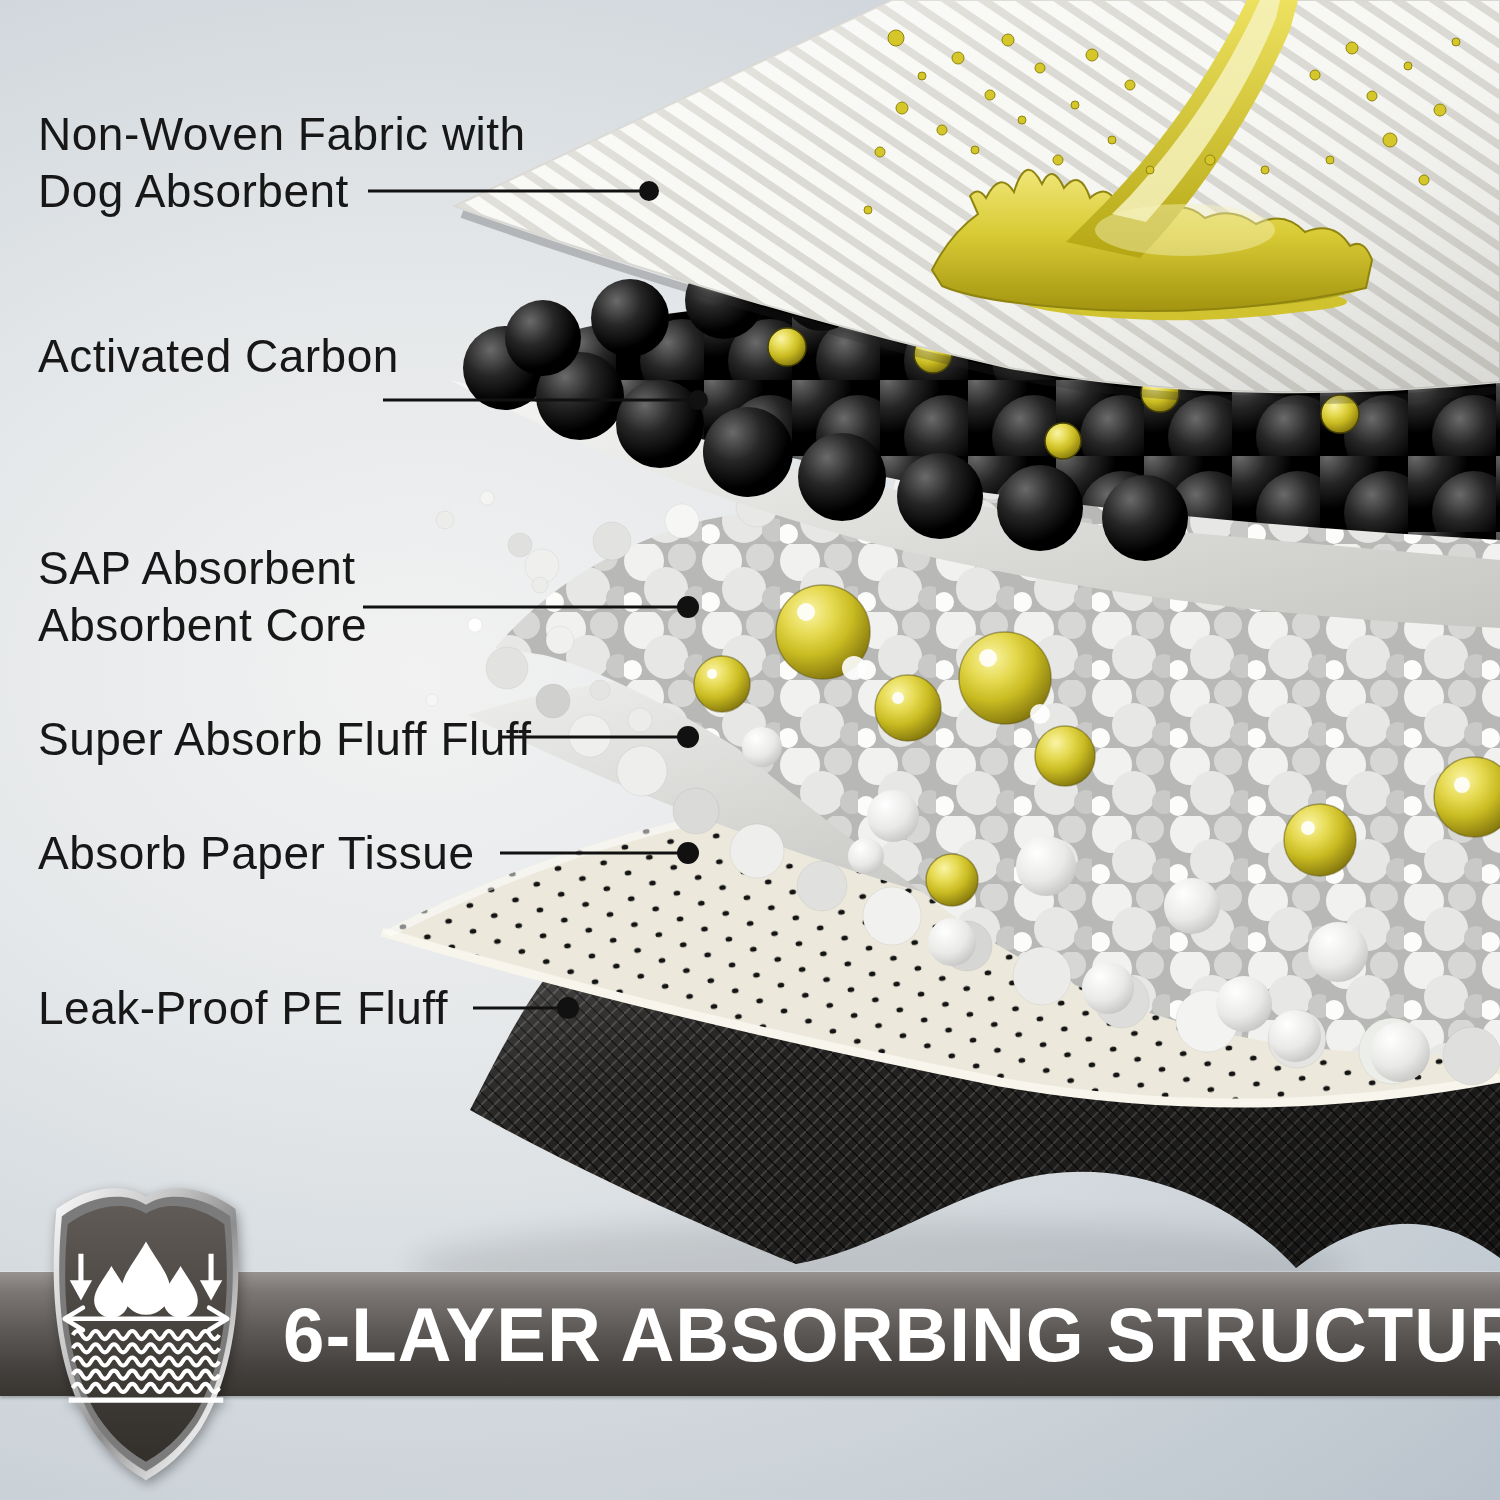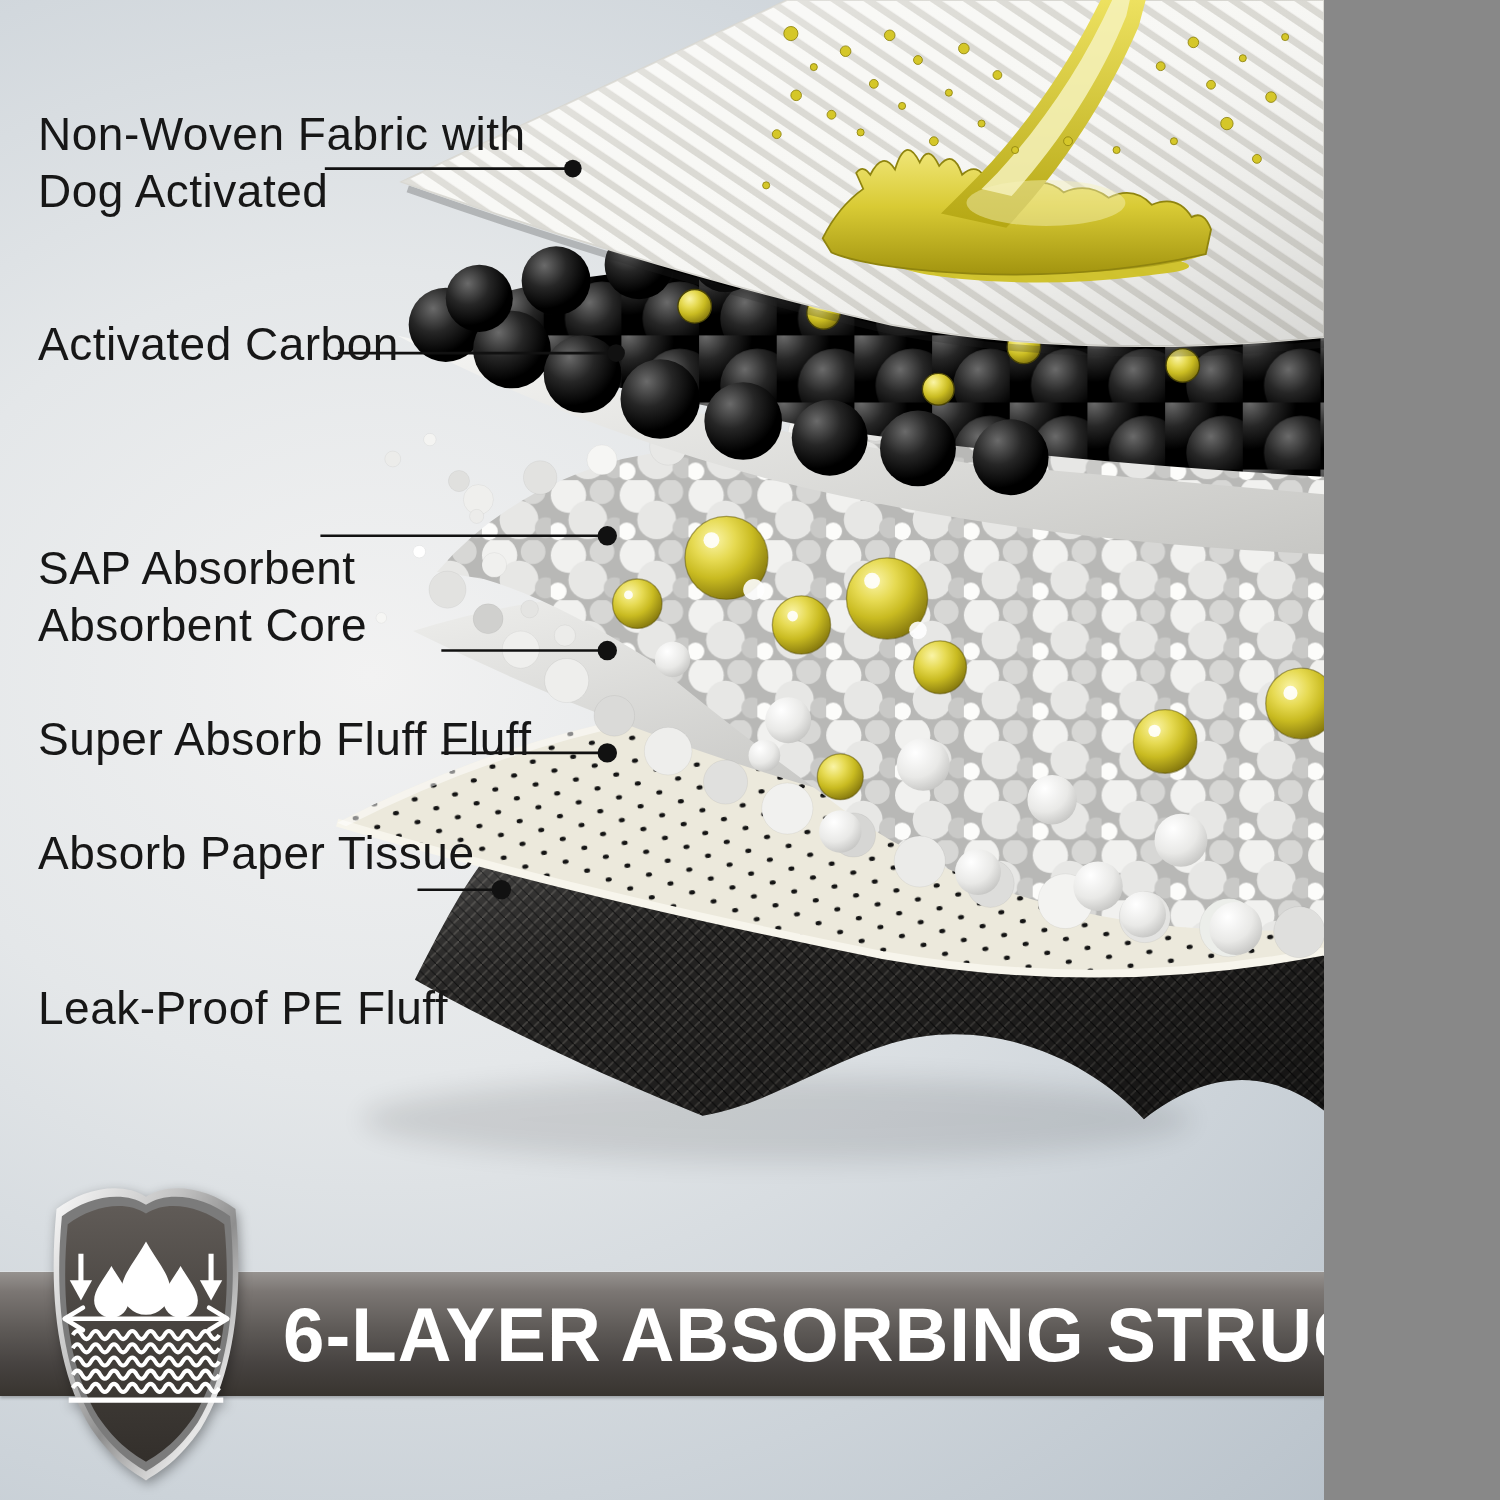--- a/index.html
+++ b/index.html
@@ -1,17 +1,17 @@
 <!DOCTYPE html>
 <html><head>
 <meta charset="utf-8">
 <style>
   html,body{margin:0;padding:0;background:#888;}
   .stage{
-    position:relative;width:1324px;height:1500px;overflow:hidden;
+    position:relative;width:1500px;height:1500px;overflow:hidden;
     font-family:"Liberation Sans", sans-serif;
     background:radial-gradient(ellipse 120% 90% at 28% 45%, #f2f2f2 0%, #e4e7e9 30%, #ccd3d9 62%, #aeb9c3 100%);
   }
   .scene{position:absolute;inset:0;}
   .label{
     position:absolute;left:38px;color:#171717;font-size:46px;line-height:57px;
     letter-spacing:.5px;font-weight:400;white-space:nowrap;
   }
   .banner{
     position:absolute;left:0;right:0;top:1272px;height:124px;
@@ -311,23 +311,23 @@
         <circle cx="688" cy="737" r="11" fill="#111" stroke="none"></circle>
       <line x1="500" y1="853" x2="688" y2="853"></line>
         <circle cx="688" cy="853" r="11" fill="#111" stroke="none"></circle>
       <line x1="473" y1="1008" x2="568" y2="1008"></line>
         <circle cx="568" cy="1008" r="11" fill="#111" stroke="none"></circle>
     </g>
   </svg>
 
   <div class="label" style="top:106px">
     <span>Non-Woven Fabric with</span><br>
-    <span>Dog Activated</span>
-  </div>
-  <div class="label" style="top:316px">
+    <span>Dog Absorbent</span>
+  </div>
+  <div class="label" style="top:328px">
     <span>Activated Carbon</span><br>
   </div>
   <div class="label" style="top:540px">
     <span>SAP Absorbent</span><br>
     <span>Absorbent Core</span>
   </div>
   <div class="label" style="top:711px">
     <span>Super Absorb Fluff Fluff</span>
   </div>
   <div class="label" style="top:825px">

